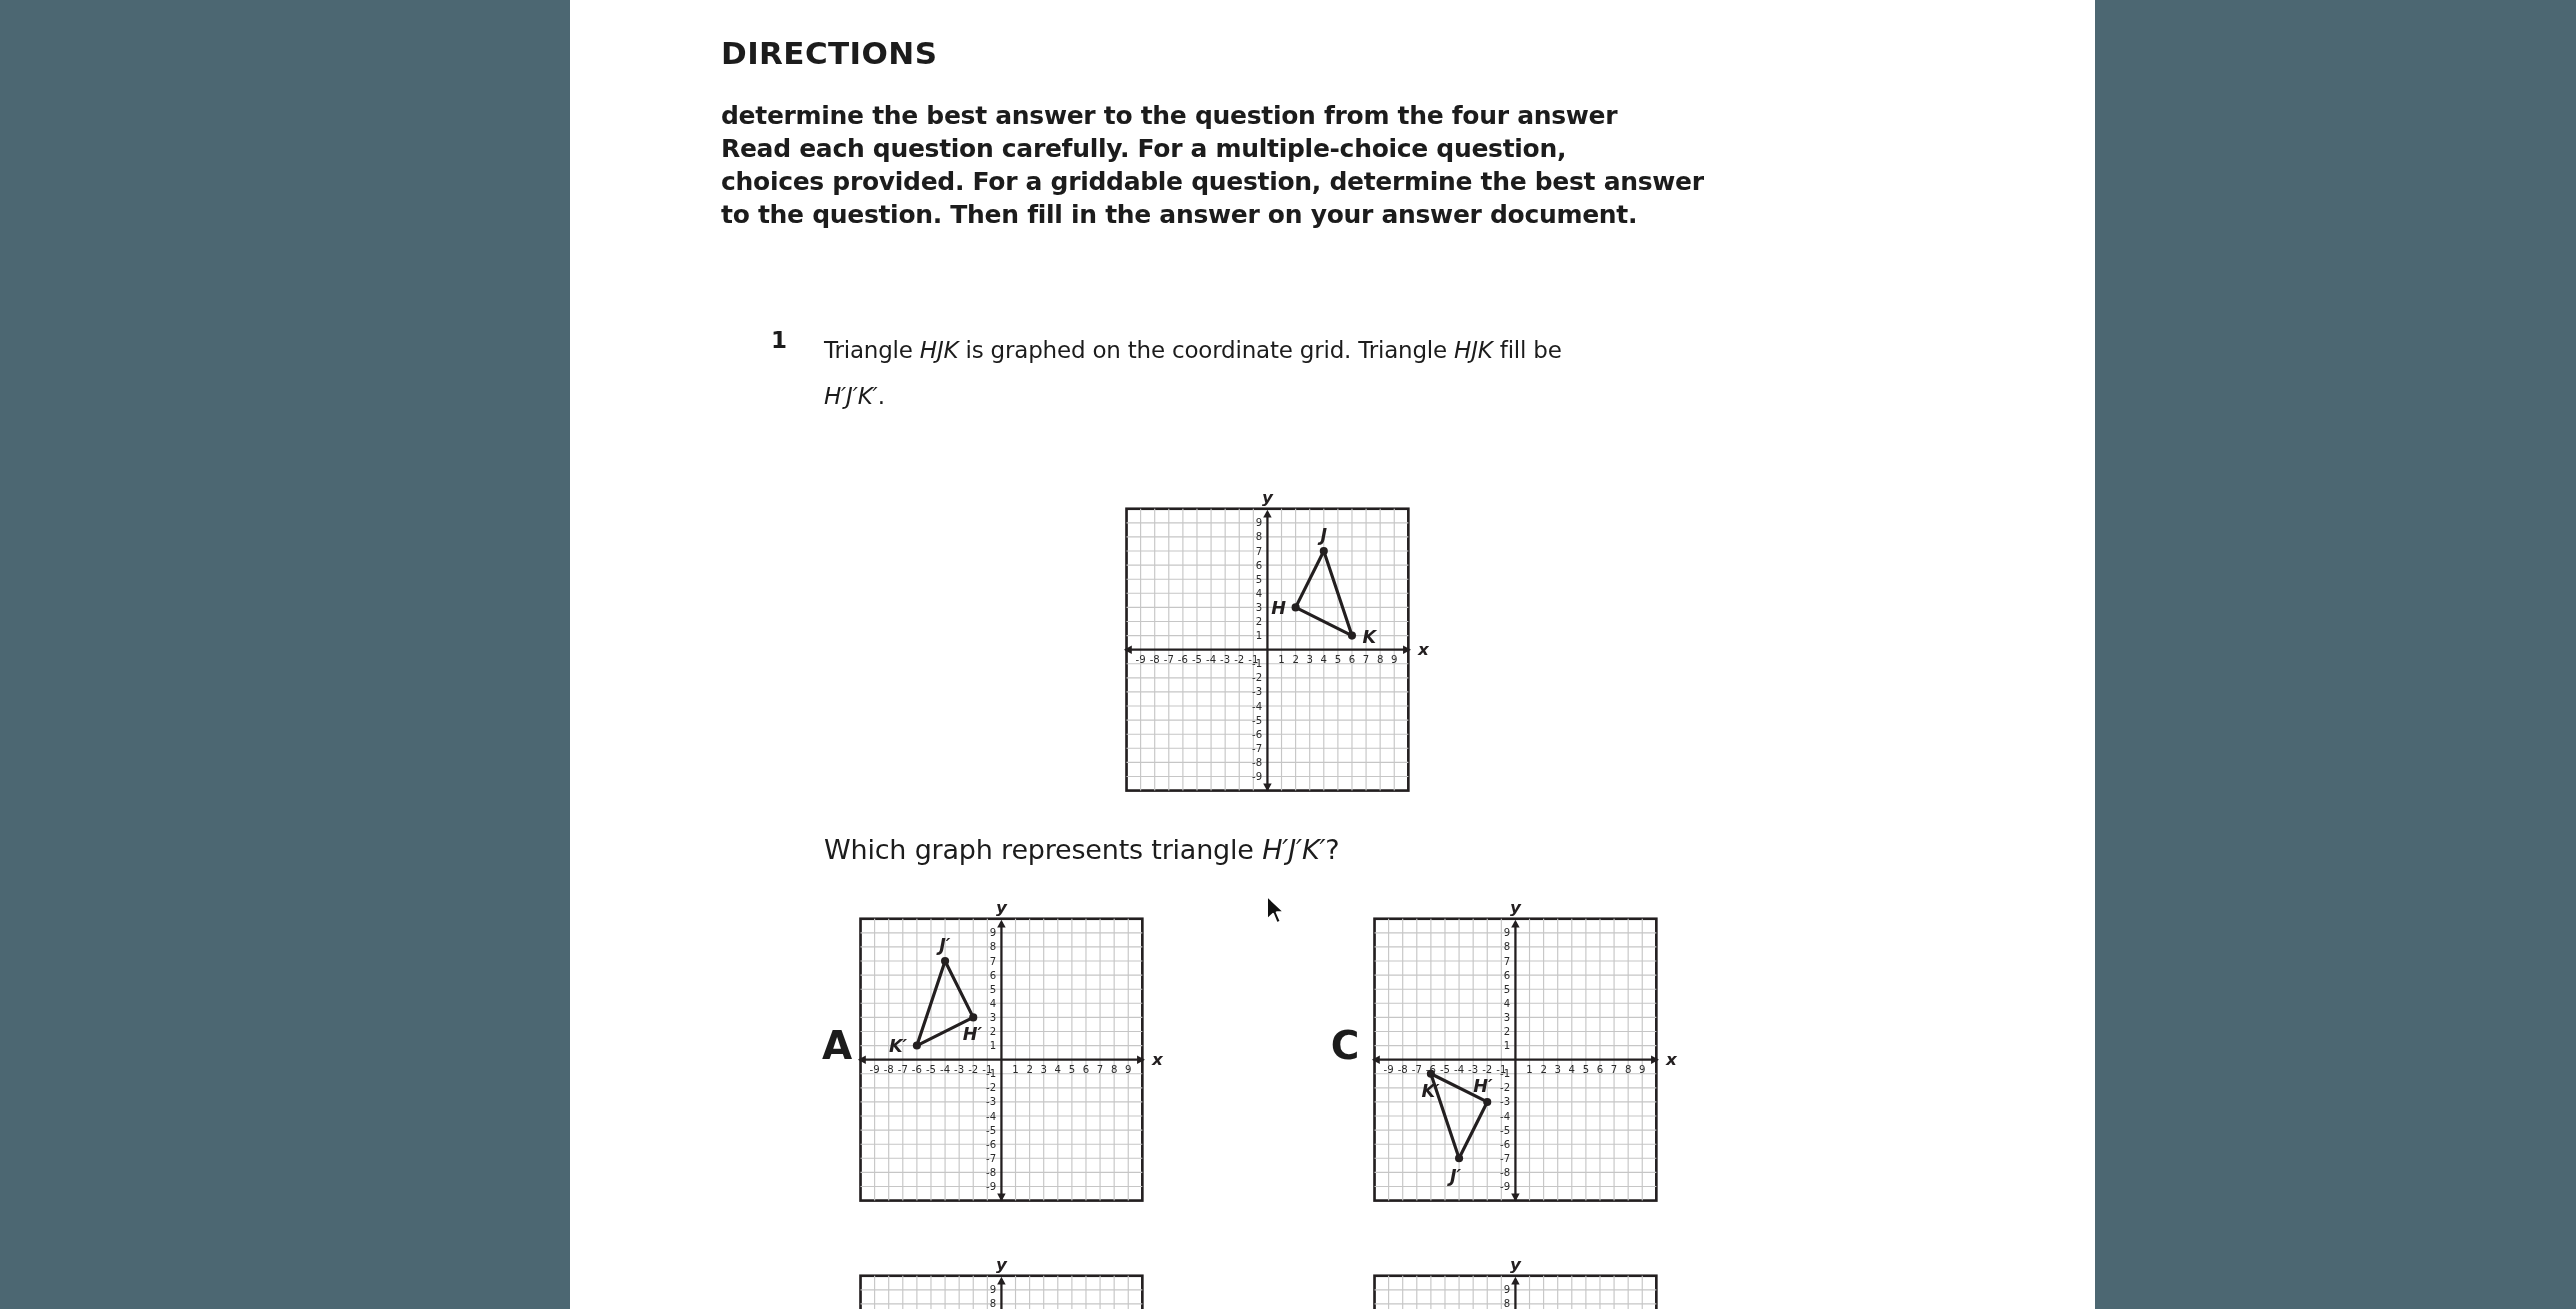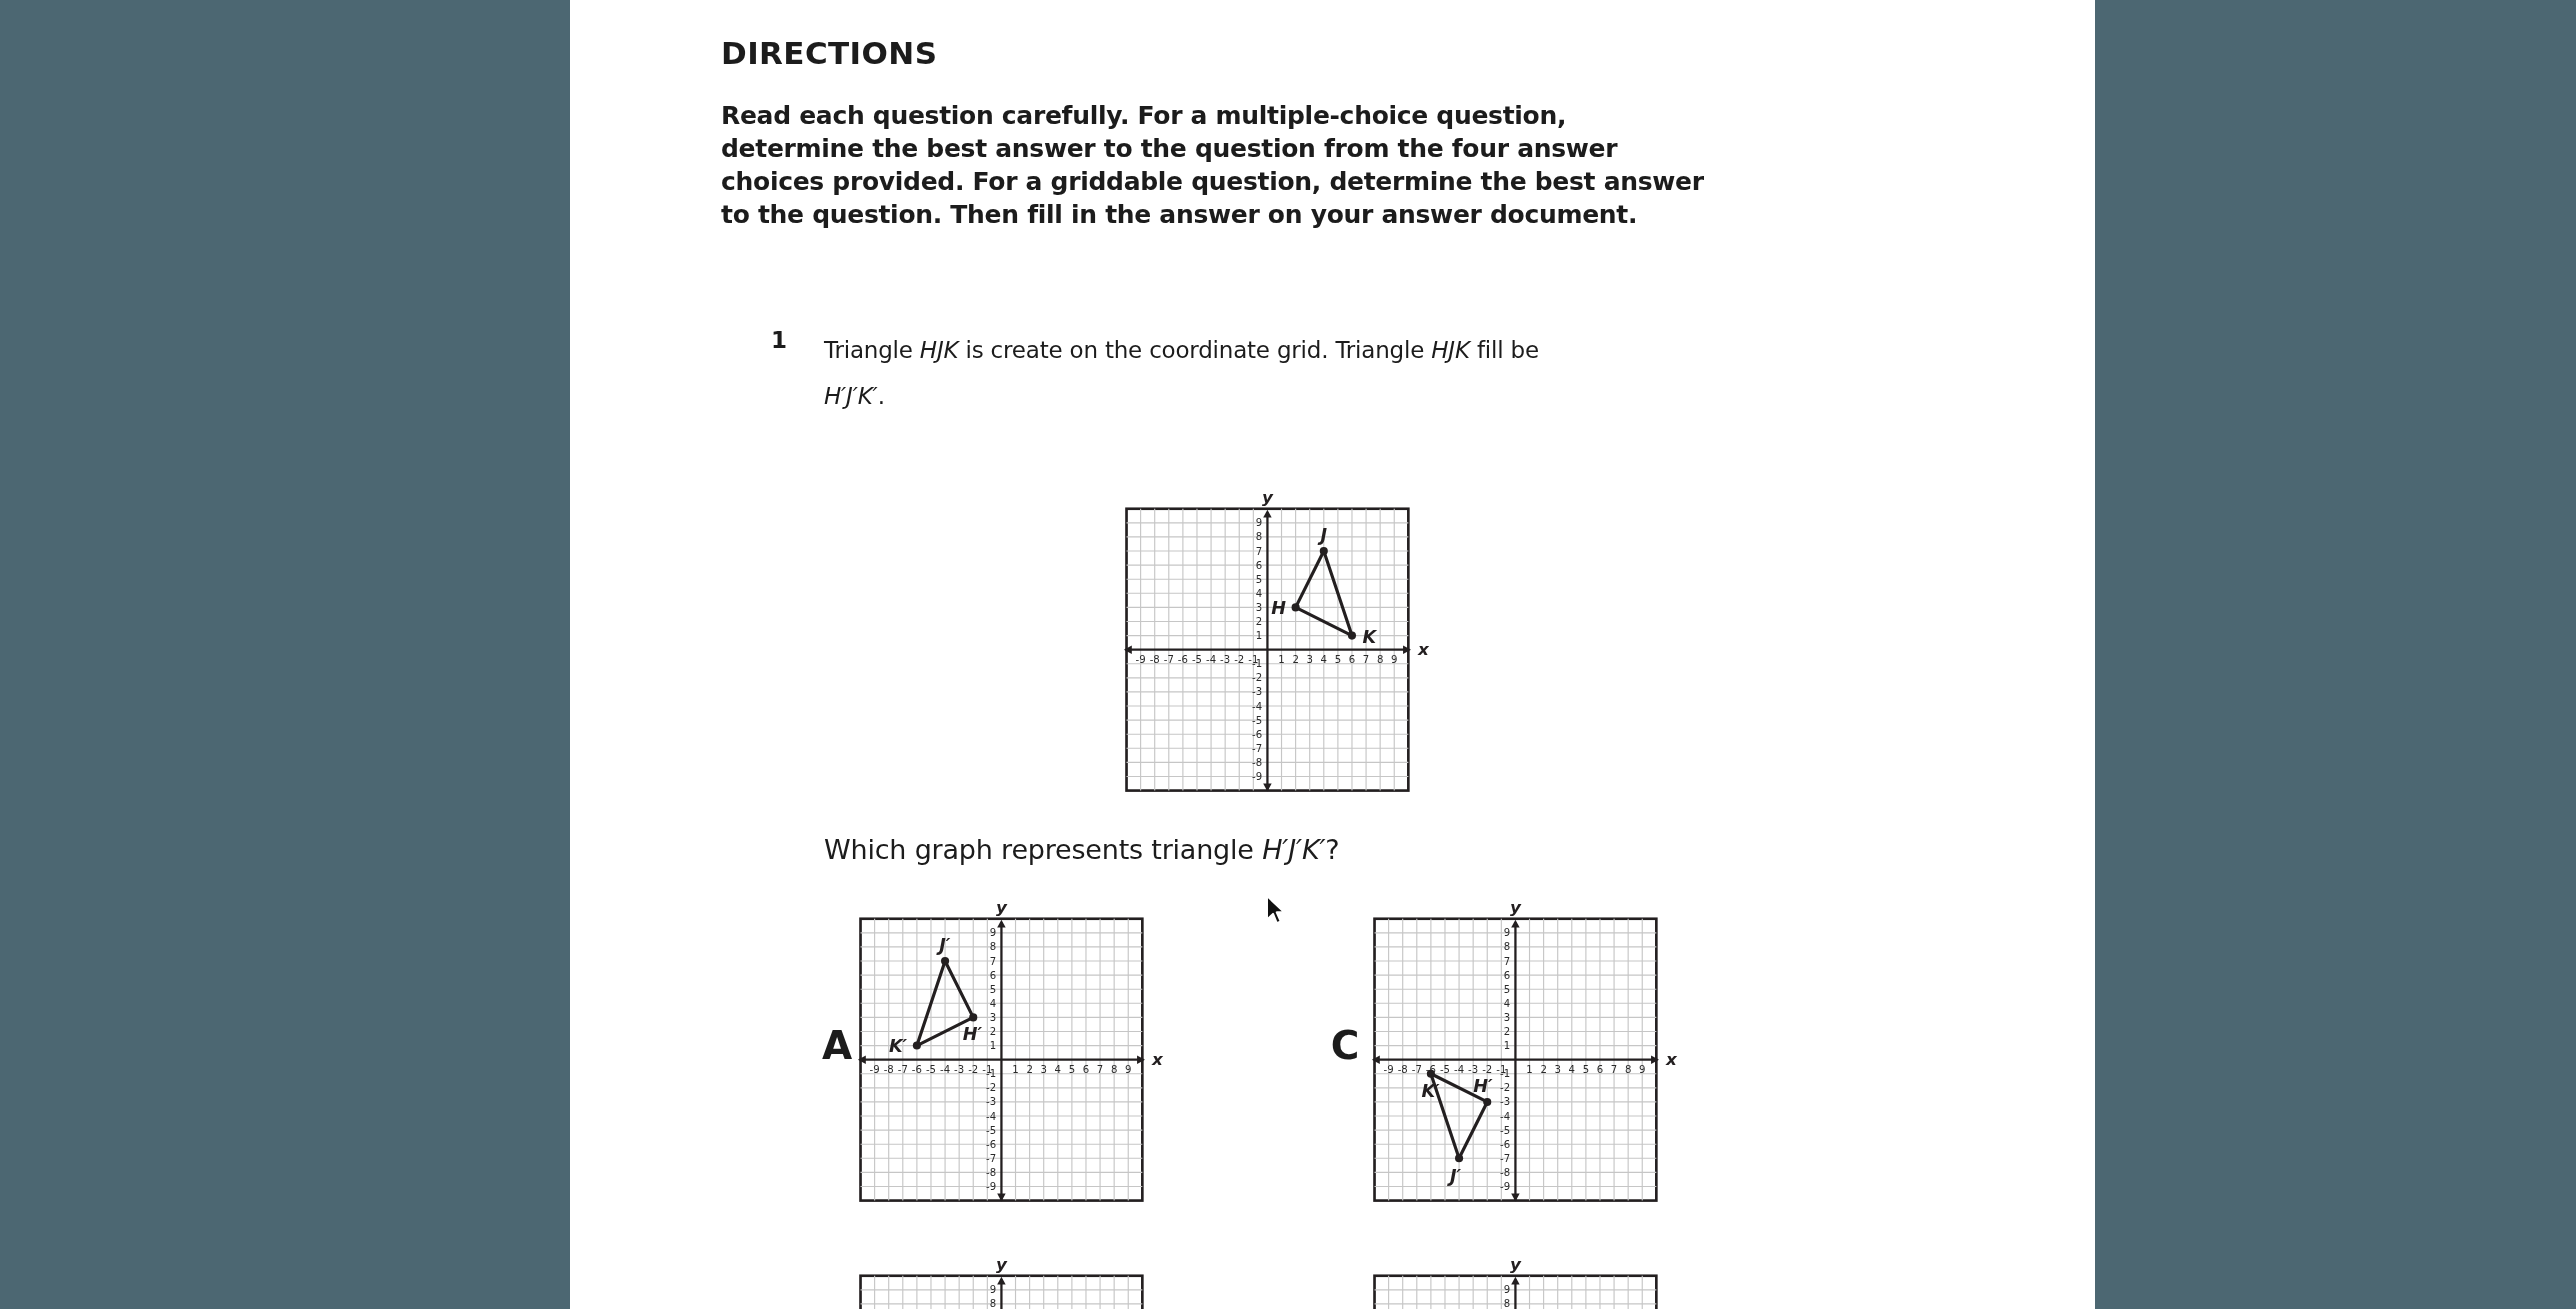--- a/index.html
+++ b/index.html
@@ -43,30 +43,30 @@
 </style>
 </head>
 <body>
 
 <div class="stage">
   <div class="page">
 
     <div class="abs heading">DIRECTIONS</div>
 
     <div class="abs dir-body">
+      <div class="dir-line">determine the best answer to the question from the four answer</div>
       <div class="dir-line">Read each question carefully. For a multiple-choice question,</div>
-      <div class="dir-line">determine the best answer to the question from the four answer</div>
       <div class="dir-line">choices provided. For a griddable question, determine the best answer</div>
       <div class="dir-line">to the question. Then fill in the answer on your answer document.</div>
     </div>
 
     <div class="abs q-num">1</div>
 
     <div class="abs q-text">
-      <div class="q-line"><span>Triangle </span><span class="it">HJK</span><span> is create on the coordinate grid. Triangle </span><span class="it">HJK</span><span> fill be</span></div>
+      <div class="q-line"><span>Triangle </span><span class="it">HJK</span><span> is graphed on the coordinate grid. Triangle </span><span class="it">HJK</span><span> fill be</span></div>
       <div class="q-line"><span class="it">H′J′K′</span><span>.</span></div>
     </div>
 
     <div class="abs graph" id="g-figure">
         <svg width="310" height="305" viewBox="0 0 352 346">
           <rect x="4" y="20" width="320" height="320" fill="#ffffff" stroke="#231f20" stroke-width="3"></rect>
           <g stroke="#c6c6c6" stroke-width="1.3">
             <line x1="20" y1="20" x2="20" y2="340"></line>
             <line x1="4" y1="324" x2="324" y2="324"></line>
             <line x1="36" y1="20" x2="36" y2="340"></line>

